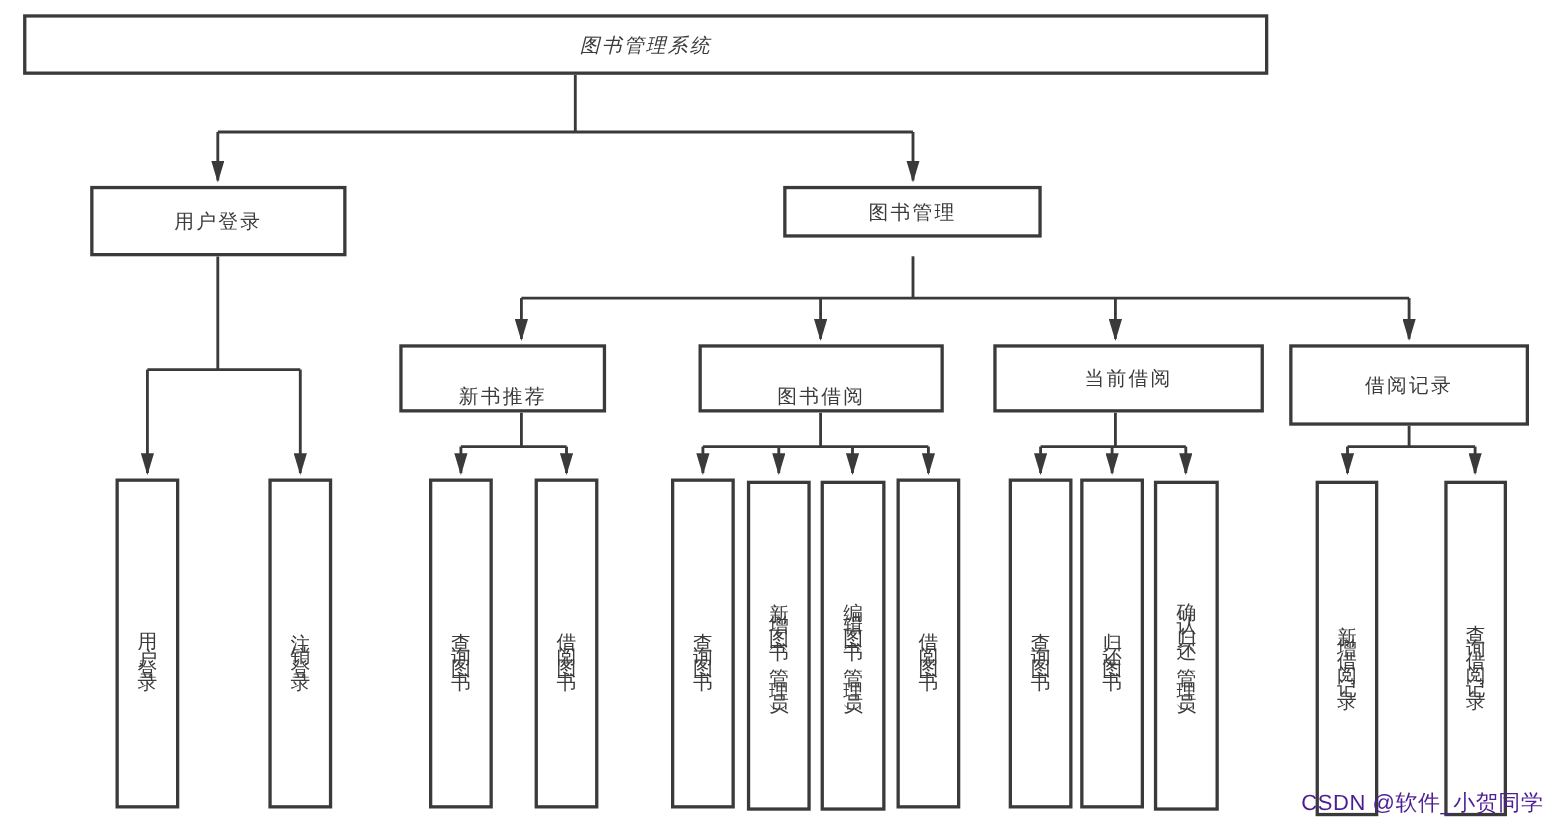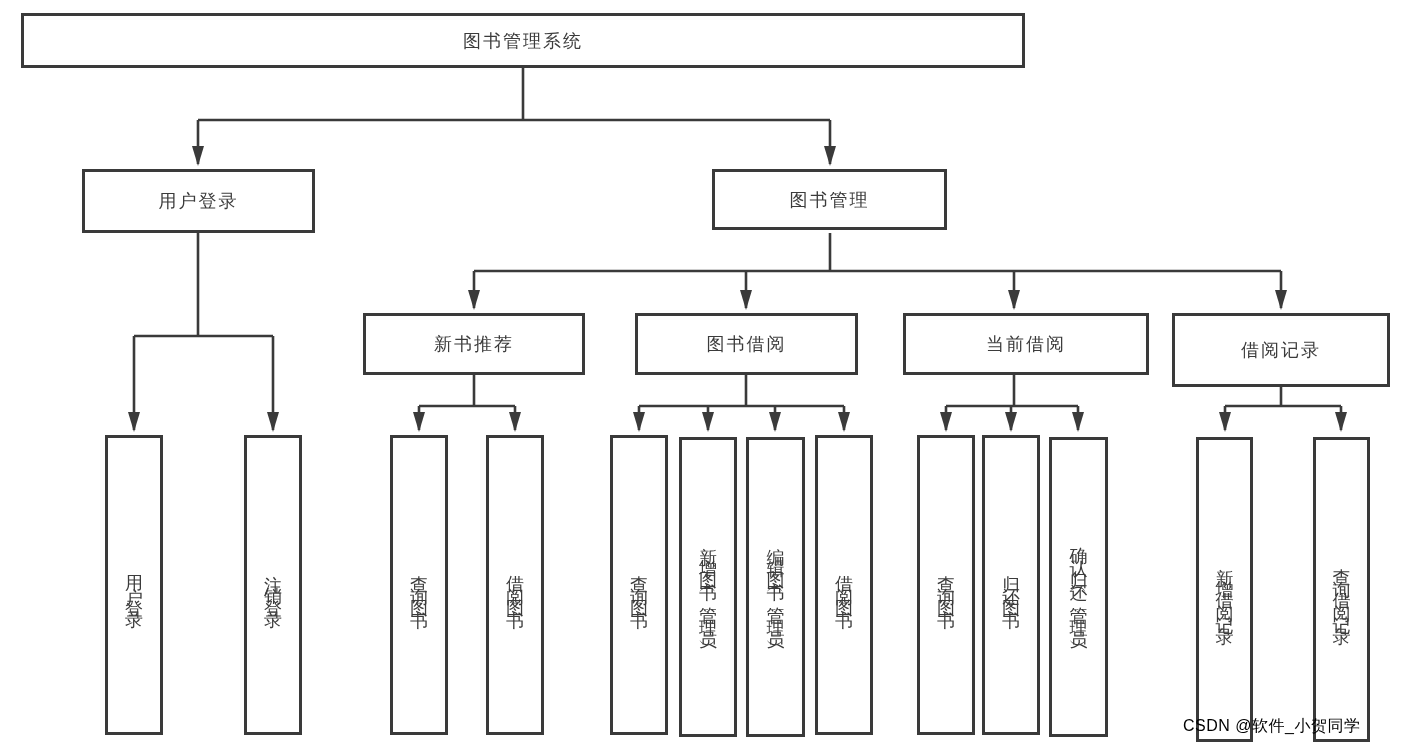--- a/index.html
+++ b/index.html
@@ -28,22 +28,22 @@
   .leaf .lbl{
     writing-mode:vertical-rl;
     text-orientation:mixed;
     letter-spacing:12px;
     font-size:18px;
     line-height:1;
   }
   .watermark{
     position:absolute;
     z-index:5;
-    color:#000000;
-    font-size:16px;
+    color:#4c1d95;
+    font-size:20px;
     letter-spacing:0.5px;
     white-space:nowrap;
   }
 </style>
 </head>
 <body>
 
 <div id="canvas">
 
   <svg id="connectors" viewBox="0 0 1405 747" xmlns="http://www.w3.org/2000/svg">
@@ -89,35 +89,35 @@
       <path d="M1011,406 V430" marker-end="url(#arrow)"></path>
       <path d="M1078,406 V430" marker-end="url(#arrow)"></path>
 
       <path d="M1281,375 V406"></path>
       <path d="M1225,406 H1341"></path>
       <path d="M1225,406 V430" marker-end="url(#arrow)"></path>
       <path d="M1341,406 V430" marker-end="url(#arrow)"></path>
     </g>
   </svg>
 
-  <div class="node" style="left:21px;top:13px;width:1004px;height:55px;">
+  <div class="node" style="left:21px;top:13px;width:1132px;height:55px;font-style:italic;">
     <span class="lbl">图书管理系统</span>
   </div>
 
   <div class="node" style="left:82px;top:169px;width:233px;height:64px;">
     <span class="lbl">用户登录</span>
   </div>
-  <div class="node" style="left:712px;top:169px;width:235px;height:61px;">
+  <div class="node" style="left:712px;top:169px;width:235px;height:47px;">
     <span class="lbl">图书管理</span>
   </div>
 
-  <div class="node" style="left:363px;top:313px;width:222px;height:62px;">
+  <div class="node" style="left:363px;top:313px;width:188px;height:62px;align-items:flex-end;">
     <span class="lbl">新书推荐</span>
   </div>
-  <div class="node" style="left:635px;top:313px;width:223px;height:62px;">
+  <div class="node" style="left:635px;top:313px;width:223px;height:62px;align-items:flex-end;">
     <span class="lbl">图书借阅</span>
   </div>
   <div class="node" style="left:903px;top:313px;width:246px;height:62px;">
     <span class="lbl">当前借阅</span>
   </div>
   <div class="node" style="left:1172px;top:313px;width:218px;height:74px;">
     <span class="lbl">借阅记录</span>
   </div>
 
   <div class="node leaf" style="left:105px;top:435px;width:58px;height:300px;">

